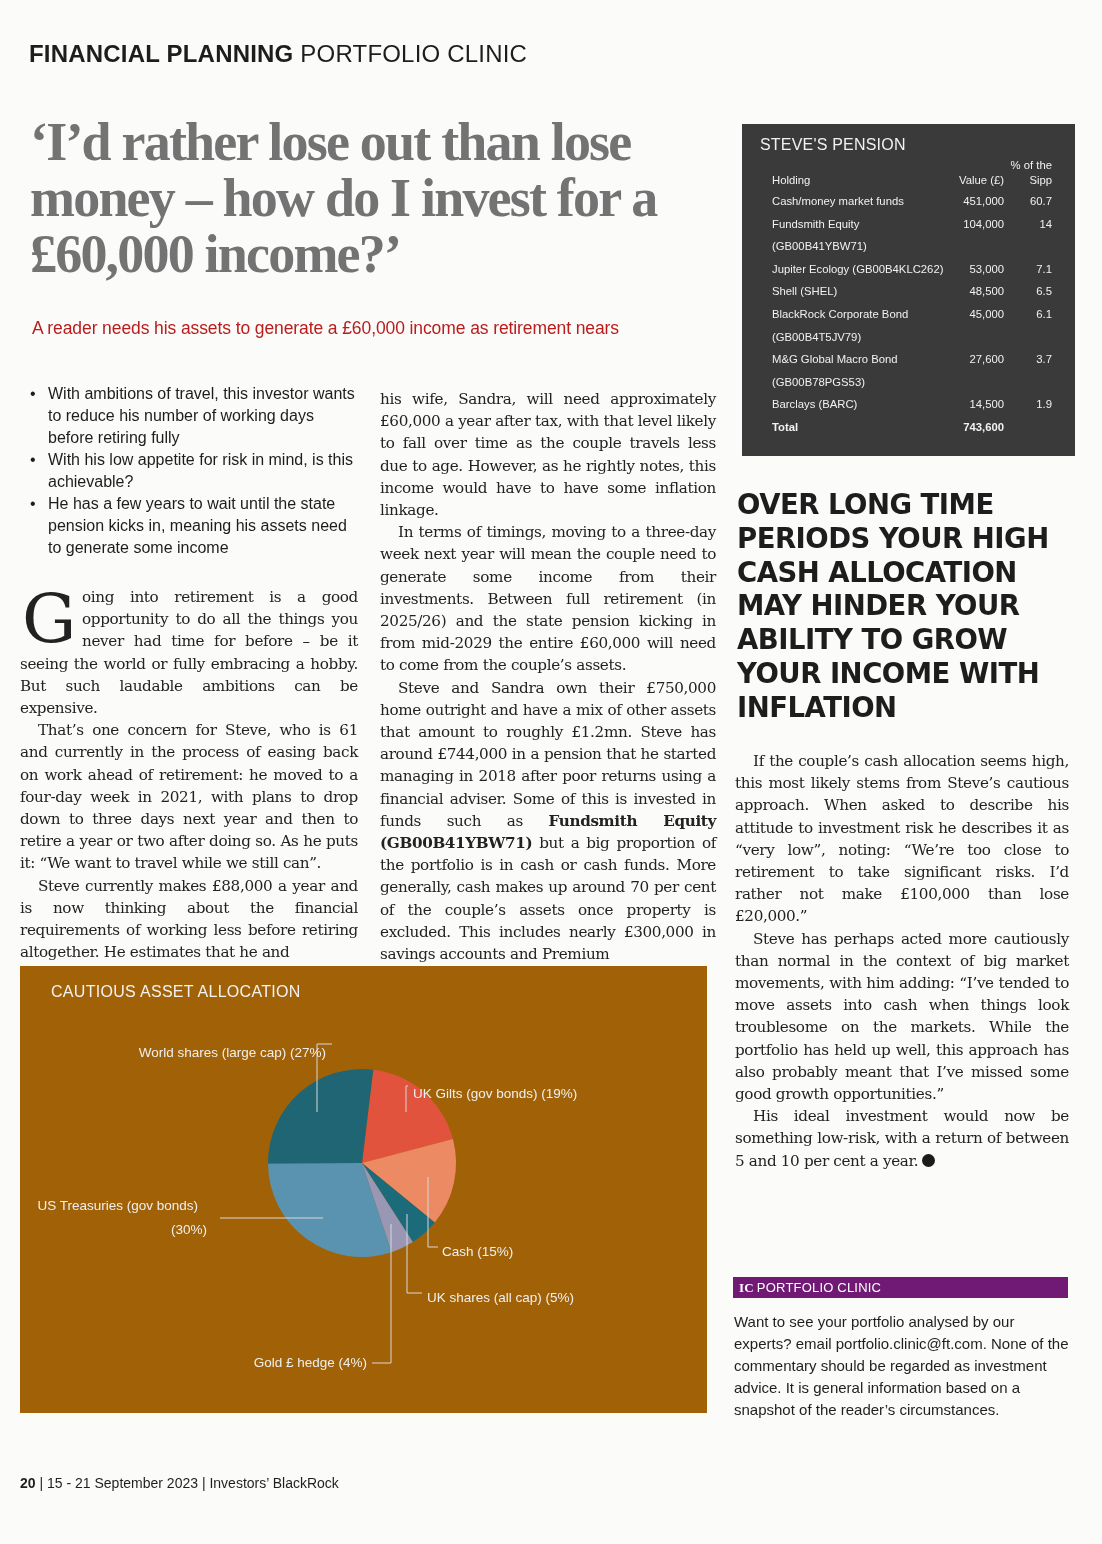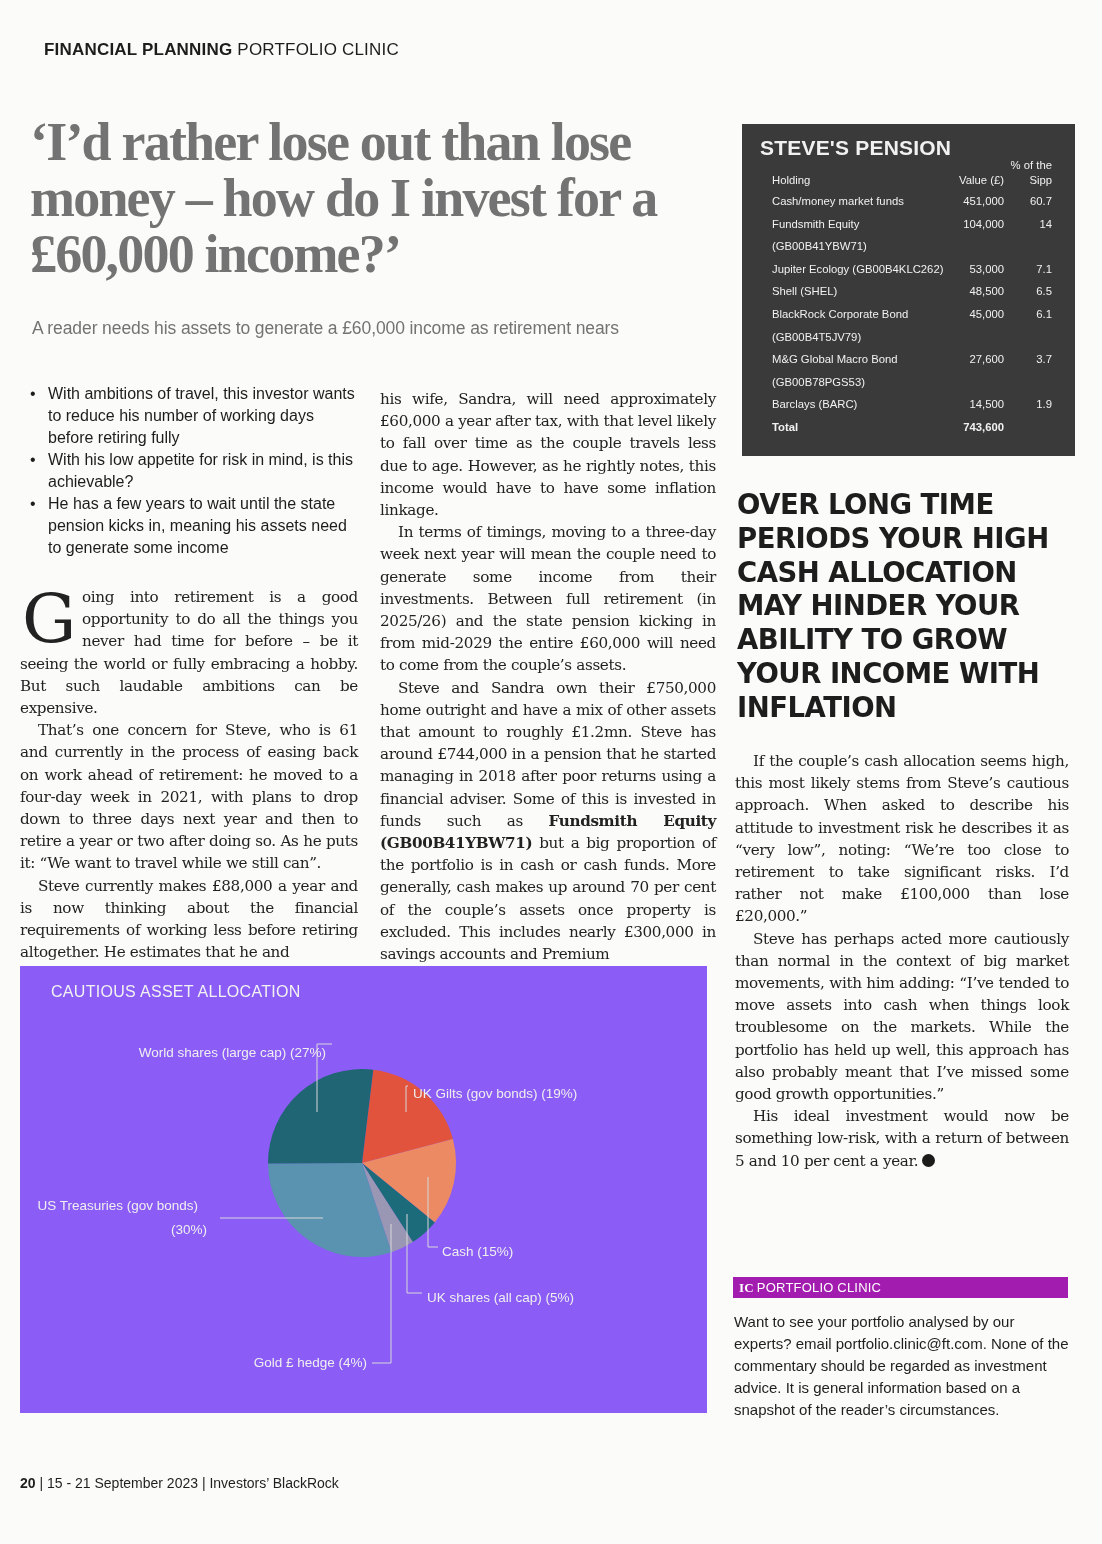--- a/index.html
+++ b/index.html
@@ -1,55 +1,55 @@
 <!DOCTYPE html>
 <html><head>
 <meta charset="utf-8">
 <style>
   * { box-sizing: border-box; margin: 0; padding: 0; }
   html, body { width: 1102px; height: 1544px; background: #fbfbf9; }
   body { position: relative; font-family: "DejaVu Serif", serif; color: #1d1d1d; overflow: hidden; }
 
-  .section-tag { position: absolute; left: 44px; top: 40px; font-family: "Liberation Sans", sans-serif; font-size: 17px; letter-spacing: 0.2px; }
+  .section-tag { position: absolute; left: 29px; top: 40px; font-family: "Liberation Sans", sans-serif; font-size: 24px; letter-spacing: 0.2px; }
   .section-tag b { font-weight: 700; }
 
   .headline { position: absolute; left: 30px; top: 114px; width: 700px; font-family: "Liberation Serif", serif; font-weight: 700; font-size: 54px; line-height: 56px; letter-spacing: -1.8px; color: #737373; }
-  .standfirst { position: absolute; left: 32px; top: 318px; width: 680px; font-family: "Liberation Sans", sans-serif; font-size: 17.5px; color: #737373; letter-spacing: -0.1px; }
+  .standfirst { position: absolute; left: 32px; top: 318px; width: 680px; font-family: "Liberation Sans", sans-serif; font-size: 17.5px; color: #b91c1c; letter-spacing: -0.1px; }
 
   .bullets { position: absolute; left: 30px; top: 383px; width: 330px; font-family: "Liberation Sans", sans-serif; font-size: 16px; line-height: 22px; list-style: none; }
   .bullets li { position: relative; padding-left: 18px; }
   .bullets li::before { content: "•"; position: absolute; left: 0; top: 0; font-size: 16px; }
 
   .col { position: absolute; font-family: "DejaVu Serif", serif; font-size: 15.2px; line-height: 22.2px; text-align: justify; color: #222; letter-spacing: -0.35px; }
   .col p { text-indent: 18px; }
   .col p.noindent { text-indent: 0; }
   .col1 { left: 20px; top: 586px; width: 338px; }
   .col2 { left: 380px; top: 388px; width: 336px; }
   .col3 { left: 735px; top: 750px; width: 334px; }
   .dropcap { float: left; font-family: "DejaVu Serif", serif; font-weight: 200; font-size: 68px; line-height: 58px; margin: 4px 6px 0 2px; color: #222; }
   .col b { font-weight: 700; }
   .end-dot { display: inline-block; width: 13px; height: 13px; border-radius: 50%; background: #1b1b1b; vertical-align: -1px; margin-left: 4px; }
 
   .pension { position: absolute; left: 742px; top: 124px; width: 333px; height: 332px; background: #3a3a3a; color: #f1f1f1; font-family: "Liberation Sans", sans-serif; }
-  .pension h3 { font-size: 21px; font-weight: 700; padding: 12px 0 0 18px; letter-spacing: 0.2px; }
+  .pension h3 { font-size: 16px; font-weight: 400; padding: 12px 0 0 18px; letter-spacing: 0.2px; }
   .pension table { position: absolute; left: 30px; top: 34px; width: 280px; border-collapse: collapse; font-size: 11.3px; }
   .pension td, .pension th { font-weight: 400; line-height: 22.6px; vertical-align: bottom; padding: 0; margin-top: 19px; }
   .pension th { line-height: 15px; padding-bottom: 2px; }
   .pension .num { text-align: right; }
   .pension .v { width: 60px; }
   .pension .p { width: 48px; }
   .pension tr.total td { font-weight: 700; }
 
   .pullquote { position: absolute; left: 737px; top: 488px; width: 340px; font-family: "DejaVu Sans", sans-serif; font-weight: 700; font-size: 27.5px; line-height: 33.8px; color: #1d1d1d; letter-spacing: -0.5px; }
 
-  .clinic-bar { position: absolute; left: 733px; top: 1277px; width: 335px; height: 21px; background: #a21caf; color: #fff; font-family: "Liberation Sans", sans-serif; font-size: 13px; line-height: 21px; padding-left: 6px; font-weight: 400; letter-spacing: 0.2px; }
+  .clinic-bar { position: absolute; left: 733px; top: 1277px; width: 335px; height: 21px; background: #701a75; color: #fff; font-family: "Liberation Sans", sans-serif; font-size: 13px; line-height: 21px; padding-left: 6px; font-weight: 400; letter-spacing: 0.2px; }
   .clinic-bar .ic { font-family: "Liberation Serif", serif; font-weight: 700; margin-right: 3px; }
   .clinic-text { position: absolute; left: 734px; top: 1311px; width: 340px; font-family: "Liberation Sans", sans-serif; font-size: 15px; line-height: 22px; color: #1f1f1f; }
 
-  .chart-box { position: absolute; left: 20px; top: 966px; width: 687px; height: 447px; background: #8b5cf6; }
+  .chart-box { position: absolute; left: 20px; top: 966px; width: 687px; height: 447px; background: #a16207; }
   .chart-title { position: absolute; left: 31px; top: 17px; font-family: "Liberation Sans", sans-serif; font-size: 16px; color: #f2f2f2; letter-spacing: 0.3px; }
   .chart-box svg { position: absolute; left: 0; top: 0; }
   .chart-label { font-family: "Liberation Sans", sans-serif; font-size: 13.5px; fill: #efefef; }
 
   .footer { position: absolute; left: 20px; top: 1475px; font-family: "Liberation Sans", sans-serif; font-size: 14px; color: #1f1f1f; }
   .footer b { font-weight: 700; }
 </style>
 </head>
 <body>
 

